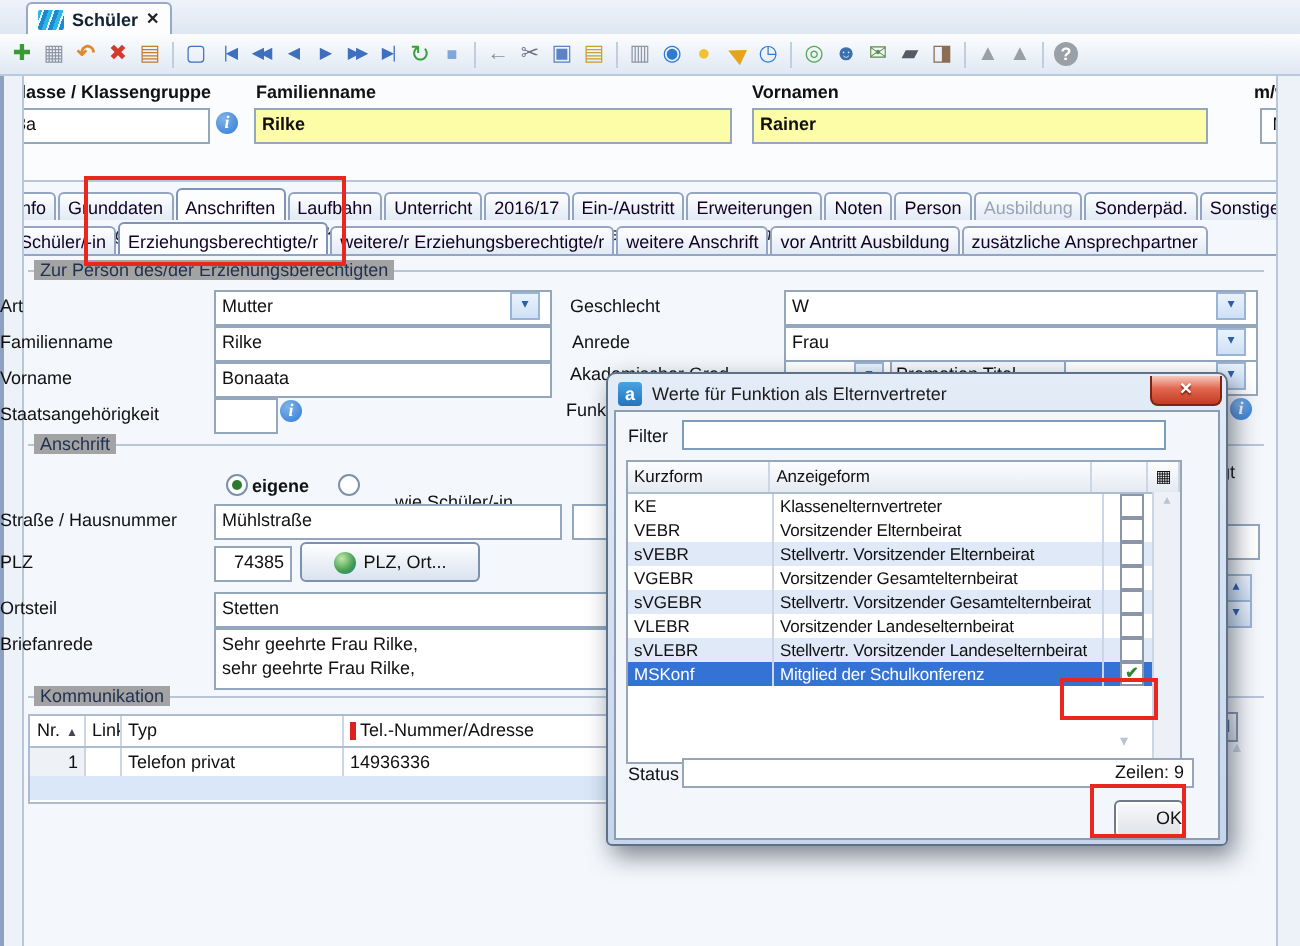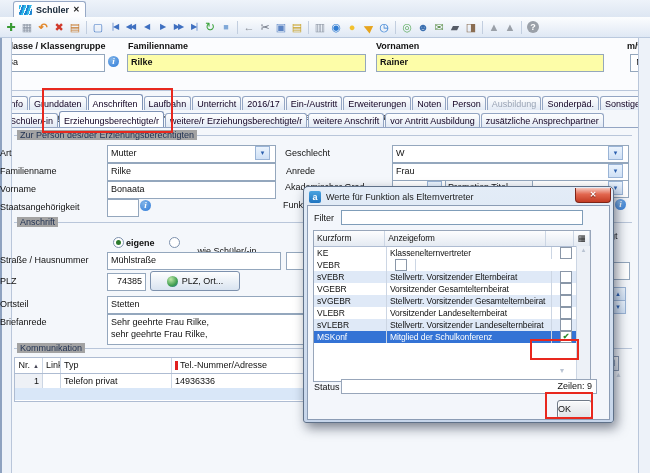--- a/index.html
+++ b/index.html
@@ -155,21 +155,21 @@
   .chk{width:10px;height:10px;border:1px solid #8a97a8;background:#fff;font-size:8px;line-height:9px;
        text-align:center;color:#2c8a2c;font-weight:bold}
   #dlg-scroll{position:absolute;right:0;top:15px;width:13px;height:134px;background:#edf1f7;border-left:1px solid #ccd6e4;
               color:#b9c3d2;font-size:7px;text-align:center}
   #dlg-tbl-down{position:absolute;left:246px;top:135px;color:#b9c3d2;font-size:8px}
   #dlg-status-label{position:absolute;left:6px;top:176px}
   #dlg-status{position:absolute;left:33px;top:173px;width:250px;height:13px;border:1px solid #98a6ba;background:#fff;
               text-align:right;padding-right:4px;line-height:13px}
   #dlg-ok{position:absolute;left:249px;top:194px;width:33px;height:17px;
           background:linear-gradient(#f8f9fa,#dfe2e7);border:1px solid #707a88;border-radius:3px;
-          text-align:left;line-height:16px;box-shadow:inset 0 0 0 1px #fff}
+          text-align:right;line-height:16px;box-shadow:inset 0 0 0 1px #fff}
 
   
   .ann{position:absolute;border:2px solid #e8281e;z-index:60}
   #ann-tabs{left:42px;top:88px;width:127px;height:41px}
   #ann-chk{left:530px;top:339px;width:45px;height:17px}
   #ann-ok{left:545px;top:392px;width:44px;height:23px}
 </style>
 </head>
 <body>
 
@@ -373,20 +373,21 @@
       </div>
       <div class="drow odd" data-name="werte-row">
         <div class="dcell dc1">KE</div>
           <div class="dcell dc2">Klassenelternvertreter</div>
           <div class="dcell dc3">
             <span class="chk" data-name="checkbox"></span>
           </div>
       </div>
       <div class="drow odd" data-name="werte-row">
         <div class="dcell dc1">VEBR</div>
+          <div class="dcell dc2">Vorsitzender Elternbeirat</div>
           <div class="dcell dc3">
             <span class="chk" data-name="checkbox"></span>
           </div>
       </div>
       <div class="drow even" data-name="werte-row">
         <div class="dcell dc1">sVEBR</div>
           <div class="dcell dc2">Stellvertr. Vorsitzender Elternbeirat</div>
           <div class="dcell dc3">
             <span class="chk" data-name="checkbox"></span>
           </div>

